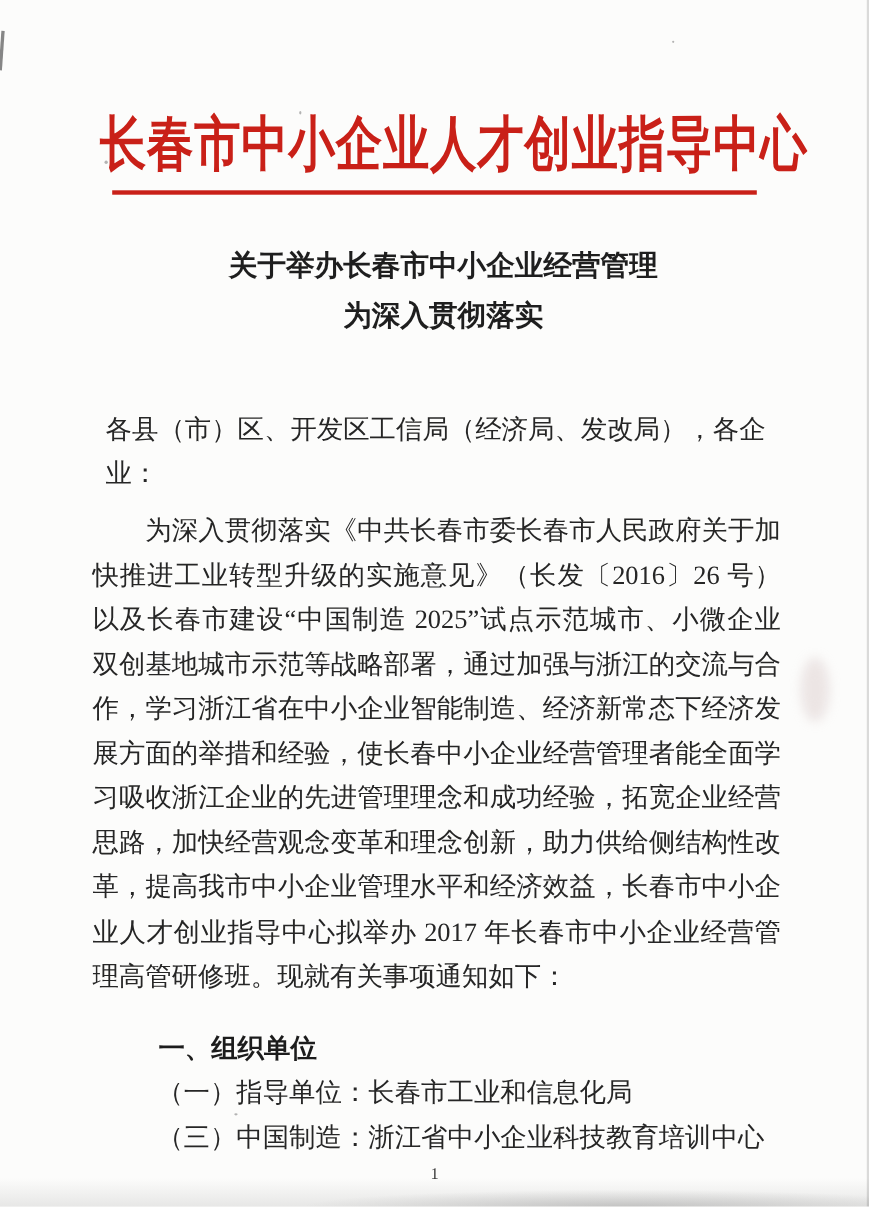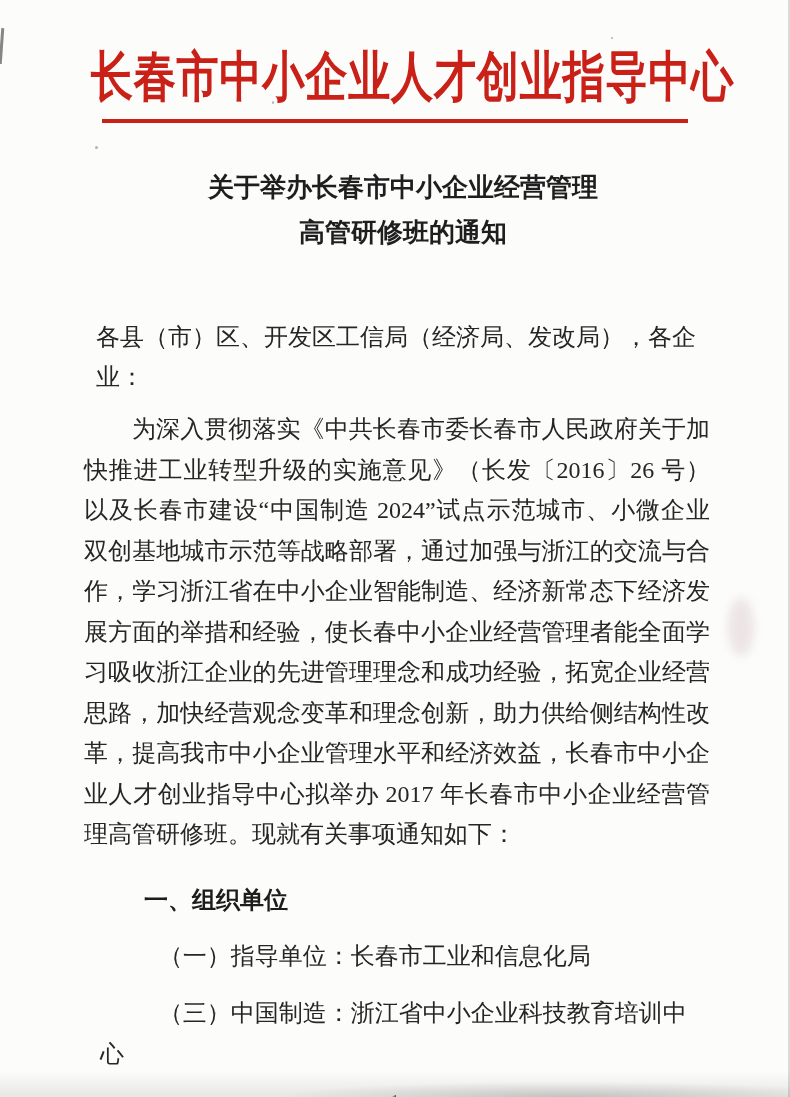--- a/index.html
+++ b/index.html
@@ -16,21 +16,21 @@
   .page {
     position: relative;
     width: 790px;
     height: 1097px;
     background: #fcfcfb;
     color: #2b2b2b;
     overflow: hidden;
   }
   
   .letterhead {
-    padding-top: 48px;
+    padding-top: 102px;
     text-align: center;
   }
   .letterhead-text {
     display: inline-block;
     font-size: 54px;
     line-height: 58px;
     font-weight: 700;
     color: #c92018;
     letter-spacing: 1px;
     white-space: nowrap;
@@ -72,21 +72,21 @@
   .section-heading {
     margin: 24px 0 0 0;
     font-family: "Liberation Sans", "DejaVu Sans", sans-serif;
     font-weight: 700;
     font-size: 24px;
     line-height: 41px;
     color: #1c1c1c;
     text-indent: 2.5em;
   }
   .org-item {
-    margin: 16px;
+    margin: 0;
     line-height: 41px;
     text-indent: 2.45em;
   }
   
   .page-footer {
     text-align: center;
     margin-top: 3px;
   }
   .page-number {
     font-size: 15px;
@@ -130,27 +130,27 @@
 
 <div class="page">
 
   <header class="letterhead">
     <div class="letterhead-text">长春市中小企业人才创业指导中心</div>
     <div class="letterhead-rule"></div>
   </header>
 
   <h1 class="doc-title">
     <span class="doc-title-line">关于举办长春市中小企业经营管理</span>
-    <span class="doc-title-line">高管研修班的通知</span>
+    <span class="doc-title-line">为深入贯彻落实</span>
   </h1>
 
   <main class="doc-body">
     <p class="salutation">各县（市）区、开发区工信局（经济局、发改局），各企业：</p>
 
-    <p class="main-paragraph">为深入贯彻落实《中共长春市委长春市人民政府关于加快推进工业转型升级的实施意见》（长发〔2016〕26 号）以及长春市建设“中国制造 2024”试点示范城市、小微企业双创基地城市示范等战略部署，通过加强与浙江的交流与合作，学习浙江省在中小企业智能制造、经济新常态下经济发展方面的举措和经验，使长春中小企业经营管理者能全面学习吸收浙江企业的先进管理理念和成功经验，拓宽企业经营思路，加快经营观念变革和理念创新，助力供给侧结构性改革，提高我市中小企业管理水平和经济效益，长春市中小企业人才创业指导中心拟举办 2017 年长春市中小企业经营管理高管研修班。现就有关事项通知如下：</p>
+    <p class="main-paragraph">为深入贯彻落实《中共长春市委长春市人民政府关于加快推进工业转型升级的实施意见》（长发〔2016〕26 号）以及长春市建设“中国制造 2025”试点示范城市、小微企业双创基地城市示范等战略部署，通过加强与浙江的交流与合作，学习浙江省在中小企业智能制造、经济新常态下经济发展方面的举措和经验，使长春中小企业经营管理者能全面学习吸收浙江企业的先进管理理念和成功经验，拓宽企业经营思路，加快经营观念变革和理念创新，助力供给侧结构性改革，提高我市中小企业管理水平和经济效益，长春市中小企业人才创业指导中心拟举办 2017 年长春市中小企业经营管理高管研修班。现就有关事项通知如下：</p>
 
     <h2 class="section-heading">一、组织单位</h2>
 
     <p class="org-item">（一）指导单位：长春市工业和信息化局</p>
     <p class="org-item">（三）中国制造：浙江省中小企业科技教育培训中心</p>
   </main>
 
   <footer class="page-footer">
     <span class="page-number">1</span>
   </footer>

